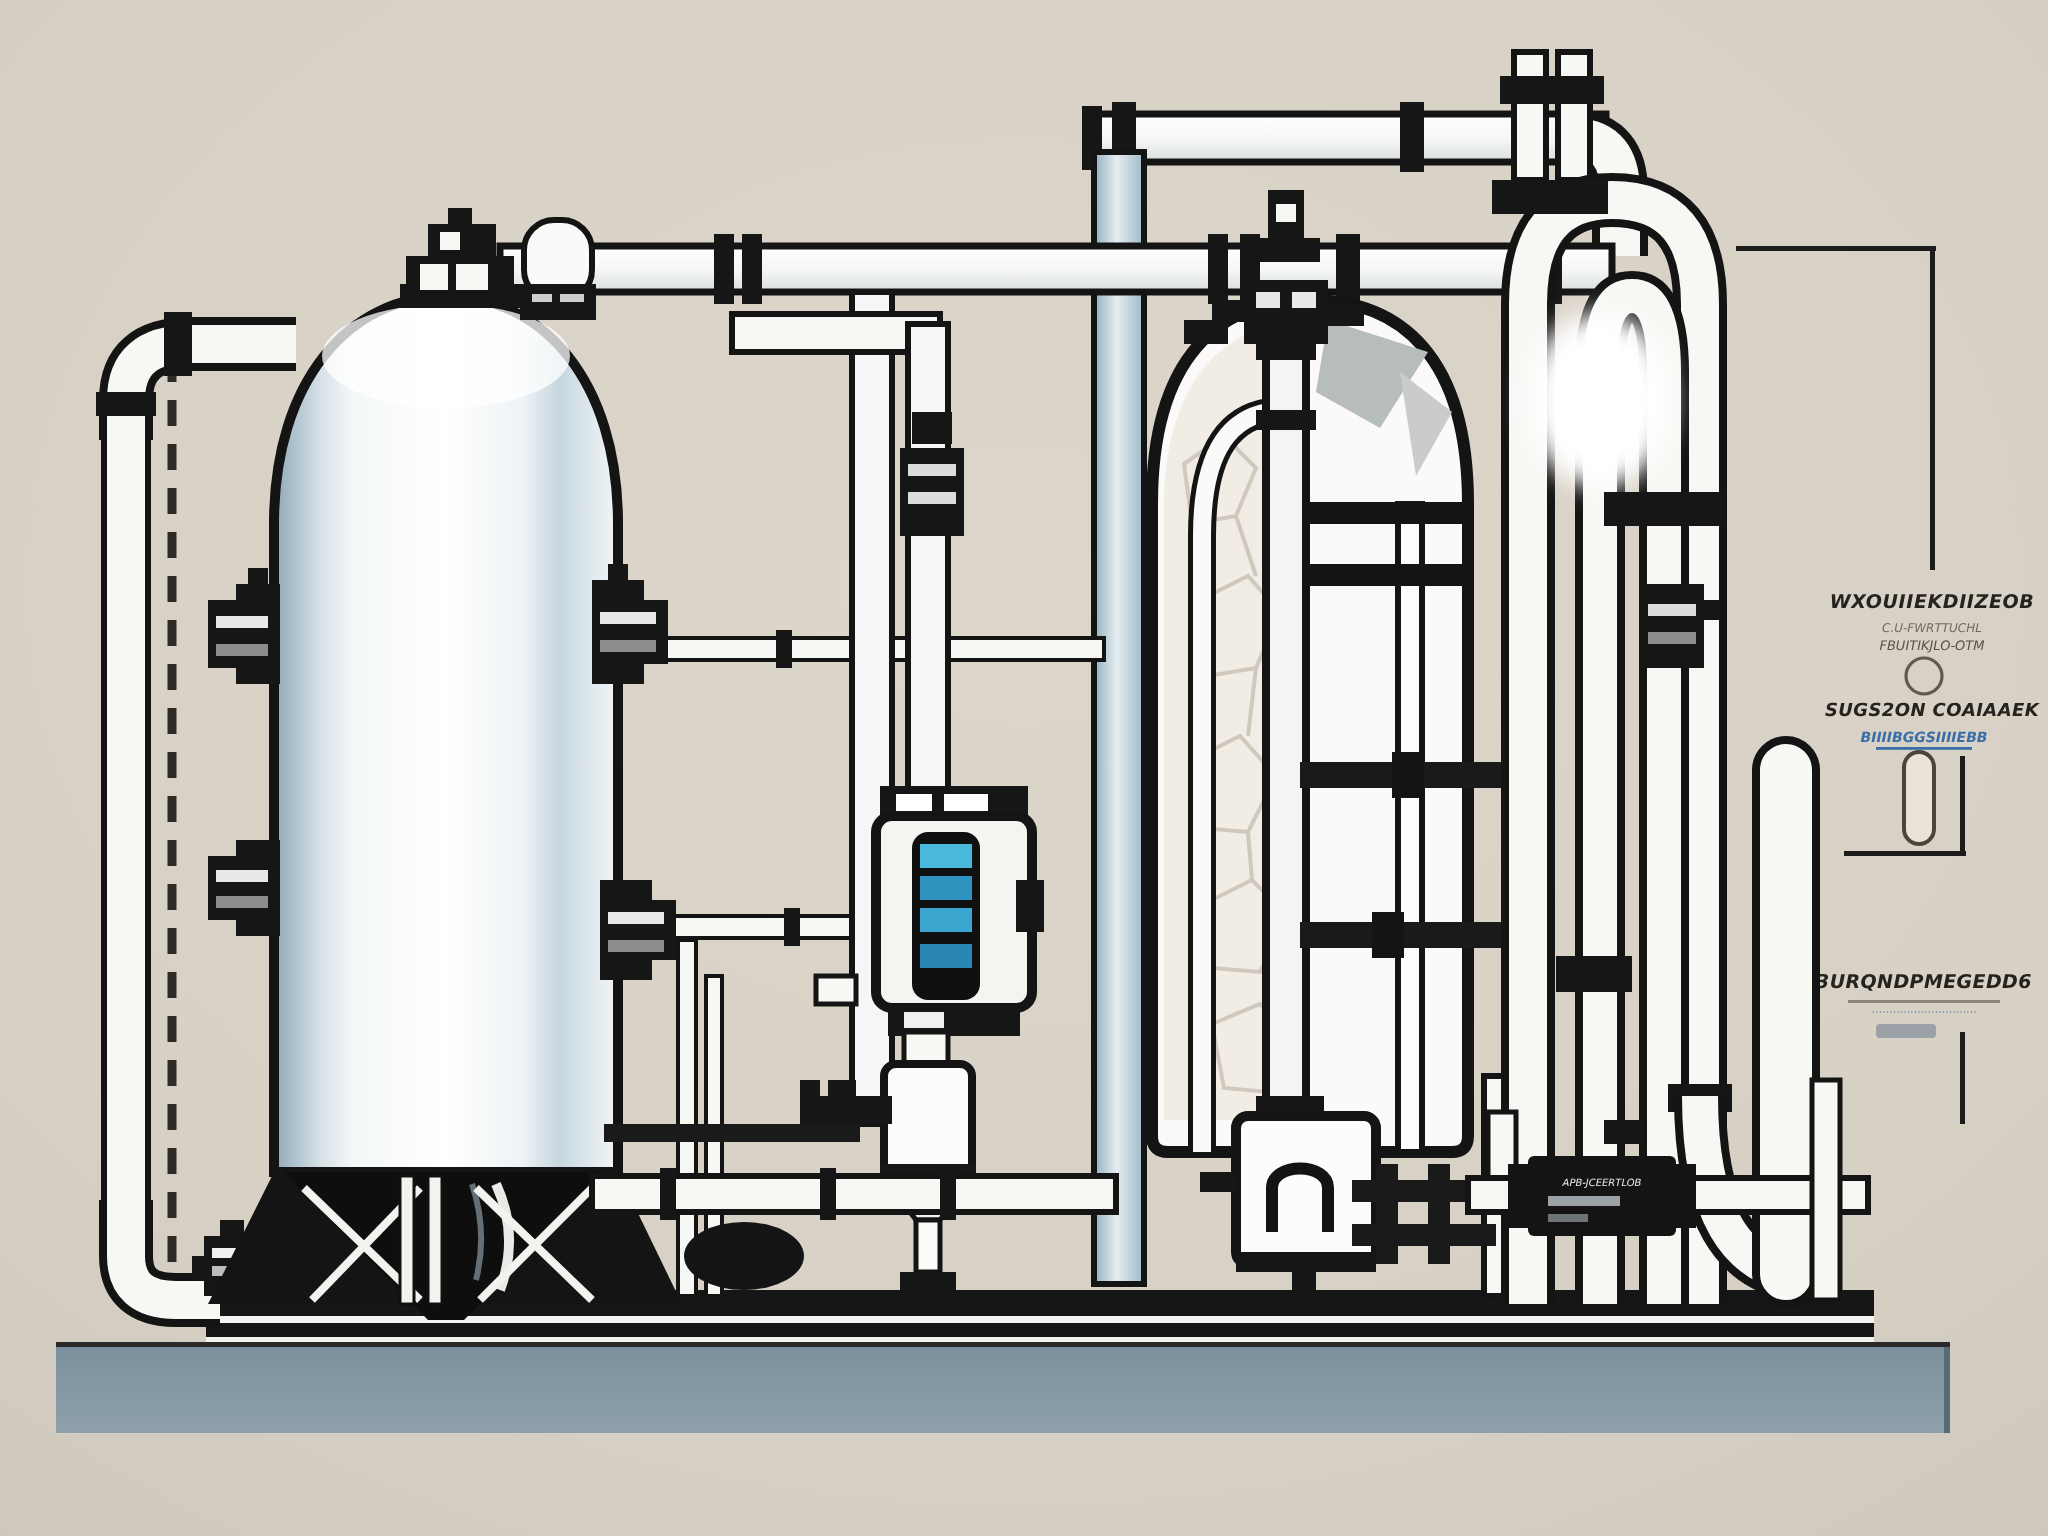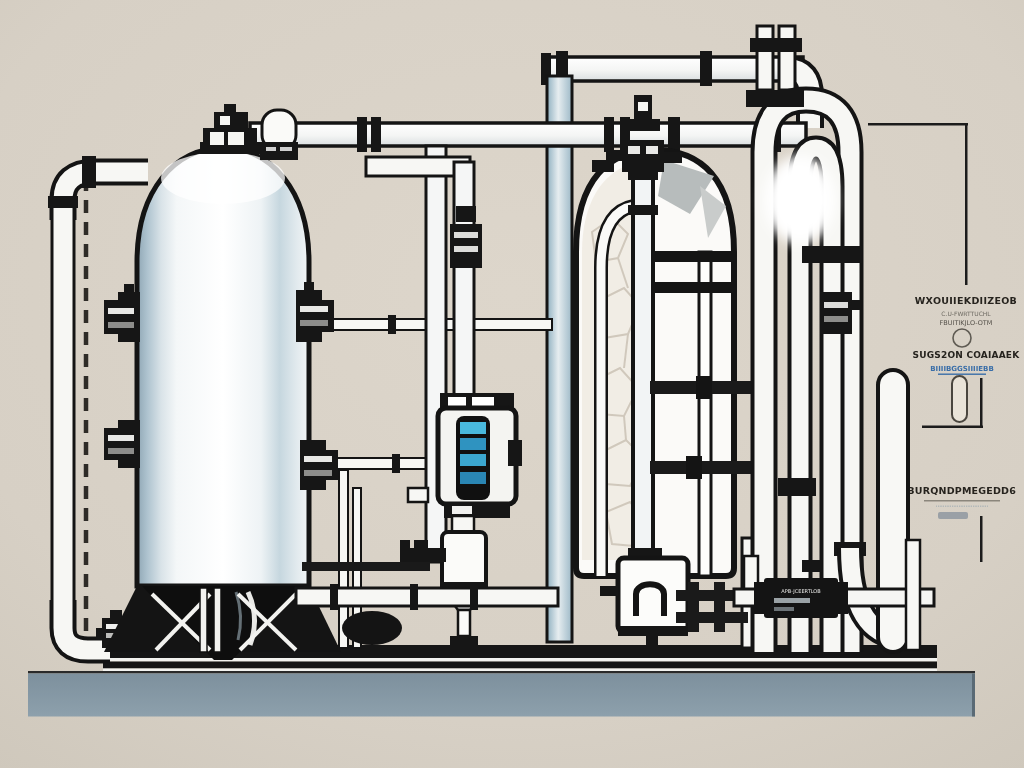--- a/index.html
+++ b/index.html
@@ -1,18 +1,18 @@
 <!DOCTYPE html>
 <html><head>
 <meta charset="utf-8">
 <style>
   html,body{margin:0;padding:0;}
   body{width:1024px;height:768px;overflow:hidden;background:#d8d1c6;
        font-family:"DejaVu Sans", sans-serif;}
-  .stage{position:relative;width:1024px;height:768px;}
+  .stage{position:relative;width:1024px;height:768px;font-style:italic;}
   svg{position:absolute;left:0;top:0;display:block;}
   svg text{font-family:"DejaVu Sans", sans-serif;}
 </style>
 </head>
 <body>
 
 <div class="stage">
 <svg width="1024" height="768" viewBox="0 0 1024 768">
   <defs>
     <radialGradient id="bgGrad" cx="50%" cy="38%" r="80%">

